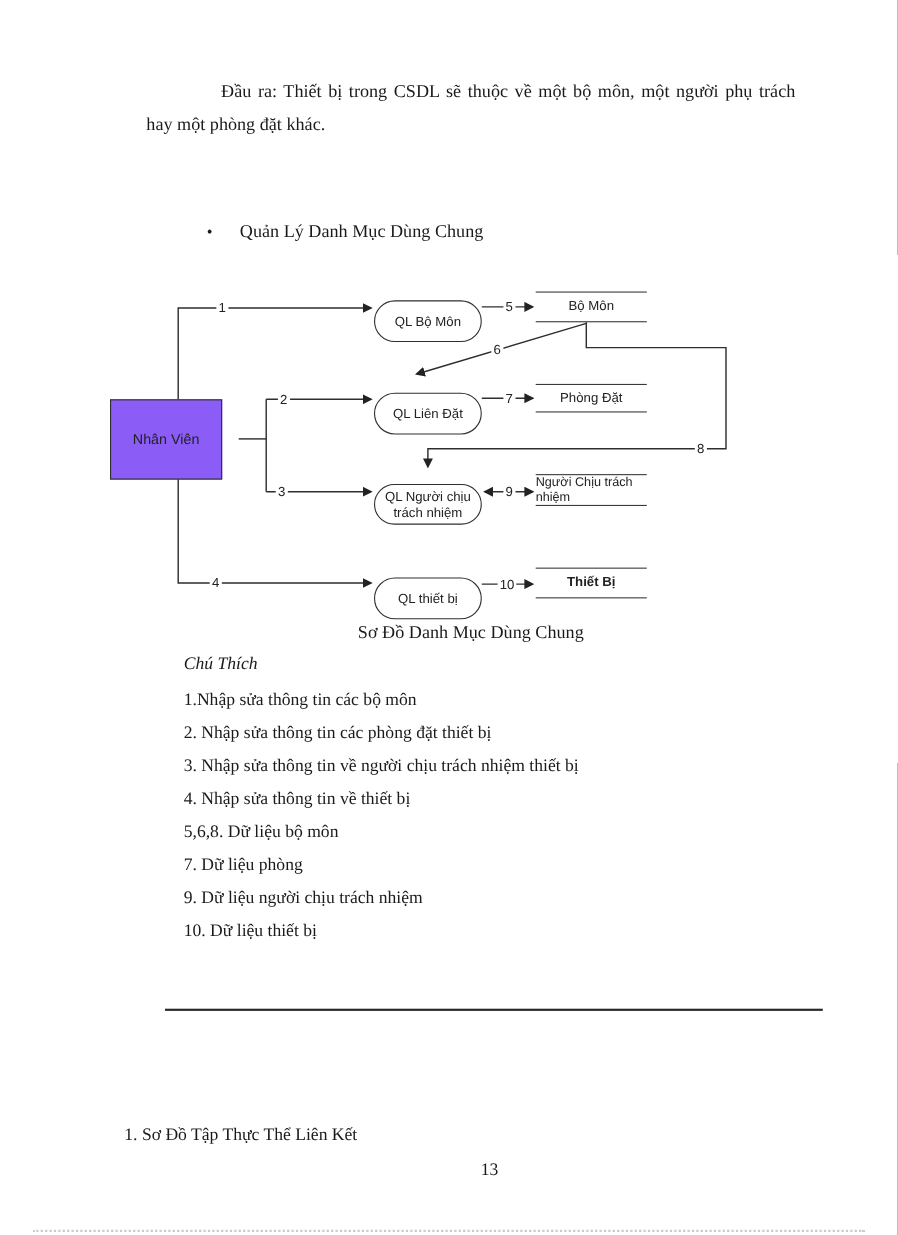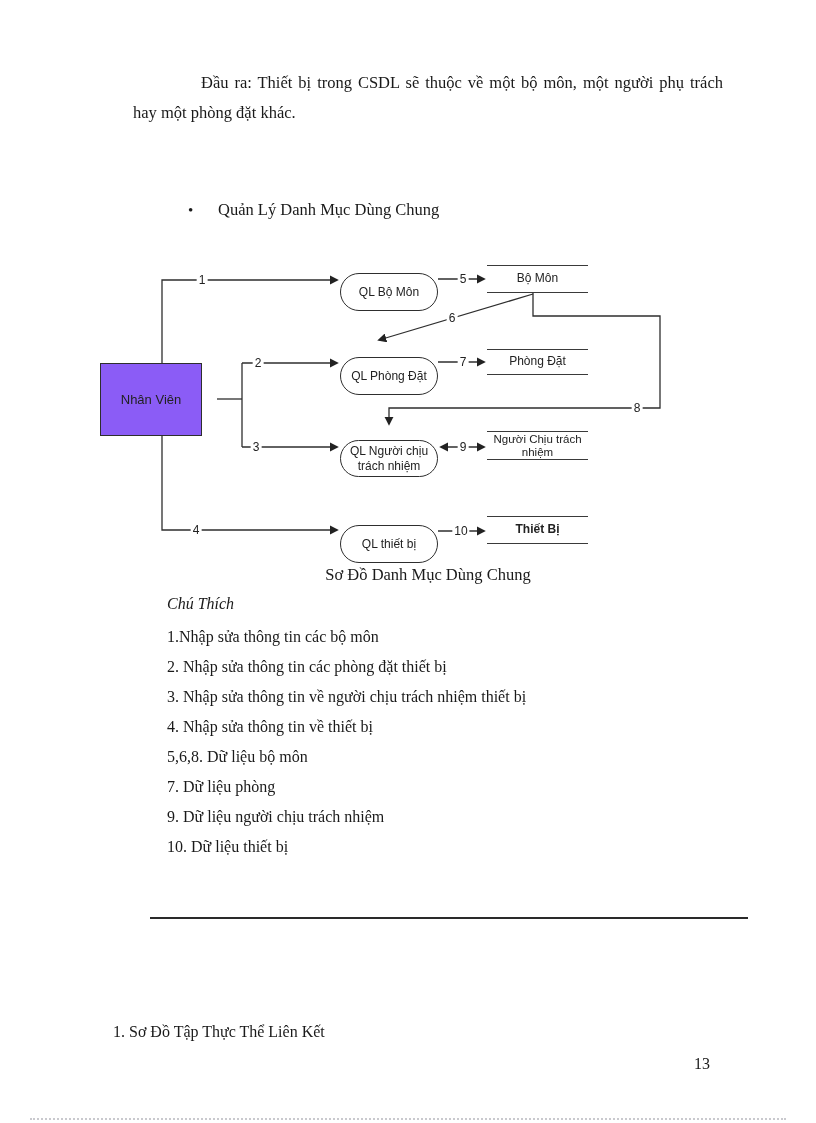--- a/index.html
+++ b/index.html
@@ -34,21 +34,21 @@
     font:12px/1.25 "Liberation Sans", sans-serif;color:#222;
     box-sizing:border-box;padding:0 6px;margin-top:13px;
   }
   #proc-0{top:260px;height:38px;}
   #proc-1{top:344px;height:38px;}
   #proc-2{top:427px;height:37px;}
   #proc-3{top:512px;height:38px;}
   .store{
     position:absolute;left:487px;width:101px;
     border-top:1.8px solid #3a3a3a;border-bottom:1.8px solid #3a3a3a;
-    display:flex;align-items:center;justify-content:center;text-align:center;
+    display:flex;align-items:center;justify-content:center;text-align:left;
     font:12px/1.1 "Liberation Sans", sans-serif;color:#222;
     box-sizing:border-box;
   }
   #store-0{top:265px;height:28px;}
   #store-1{top:349px;height:26px;}
   #store-2{top:431px;height:29px;font-size:11.5px;}
   #store-3{top:516px;height:28px;font-weight:bold;}
   .flow-label{
     position:absolute;transform:translate(-50%,-50%);
     background:#fff;padding:0 2px;
@@ -58,21 +58,21 @@
   .caption{position:absolute;left:133px;top:565px;width:590px;text-align:center;font-size:16.5px;}
   .notes-title{position:absolute;left:167px;top:595px;font-style:italic;font-size:16px;}
   .notes{position:absolute;left:167px;top:626px;width:480px;font-size:16px;}
   .notes div{height:30px;line-height:22px;}
   .rule{position:absolute;left:150px;top:917px;width:598px;border-bottom:2px solid #2a2a2a;}
   .section-heading{
     position:absolute;left:133px;top:982px;width:640px;text-align:center;
     font-size:22px;font-weight:bold;
   }
   .subsection{position:absolute;left:113px;top:1023px;font-size:16px;}
-  .page-number{position:absolute;left:120px;top:1055px;width:590px;text-align:right;font-size:16px;}
+  .page-number{position:absolute;left:150px;top:1055px;width:590px;text-align:center;font-size:16px;}
   .bottom-dotted{position:absolute;left:30px;top:1118px;width:756px;border-bottom:2px dotted #c9c9ce;}
 </style>
 </head>
 <body>
 
 <div class="page">
 
   <div class="para">Đầu ra: Thiết bị trong CSDL sẽ thuộc về một bộ môn, một người phụ trách hay một phòng đặt khác.</div>
 
   <div class="bullet-row">
@@ -99,21 +99,21 @@
         <line x1="441" y1="447" x2="484" y2="447" marker-start="url(#arr)" marker-end="url(#arr)"></line>
         <line x1="438" y1="531" x2="484" y2="531" marker-end="url(#arr)"></line>
         <line x1="533" y1="294" x2="379" y2="340" marker-end="url(#arr)"></line>
         <polyline points="533,293 533,316 660,316 660,408 389,408 389,424" marker-end="url(#arr)"></polyline>
       </g>
     </svg>
 
     <div class="entity-box">Nhân Viên</div>
 
     <div class="process" id="proc-0">QL Bộ Môn</div>
-    <div class="process" id="proc-1">QL Phòng Đặt</div>
+    <div class="process" id="proc-1">QL Liên Đặt</div>
     <div class="process" id="proc-2">QL Người chịu trách nhiệm</div>
     <div class="process" id="proc-3">QL thiết bị</div>
 
     <div class="store" id="store-0">Bộ Môn</div>
     <div class="store" id="store-1">Phòng Đặt</div>
     <div class="store" id="store-2">Người Chịu trách nhiệm</div>
     <div class="store" id="store-3">Thiết Bị</div>
 
     <span class="flow-label" style="left:202px;top:280px">1</span>
     <span class="flow-label" style="left:258px;top:363px">2</span>

